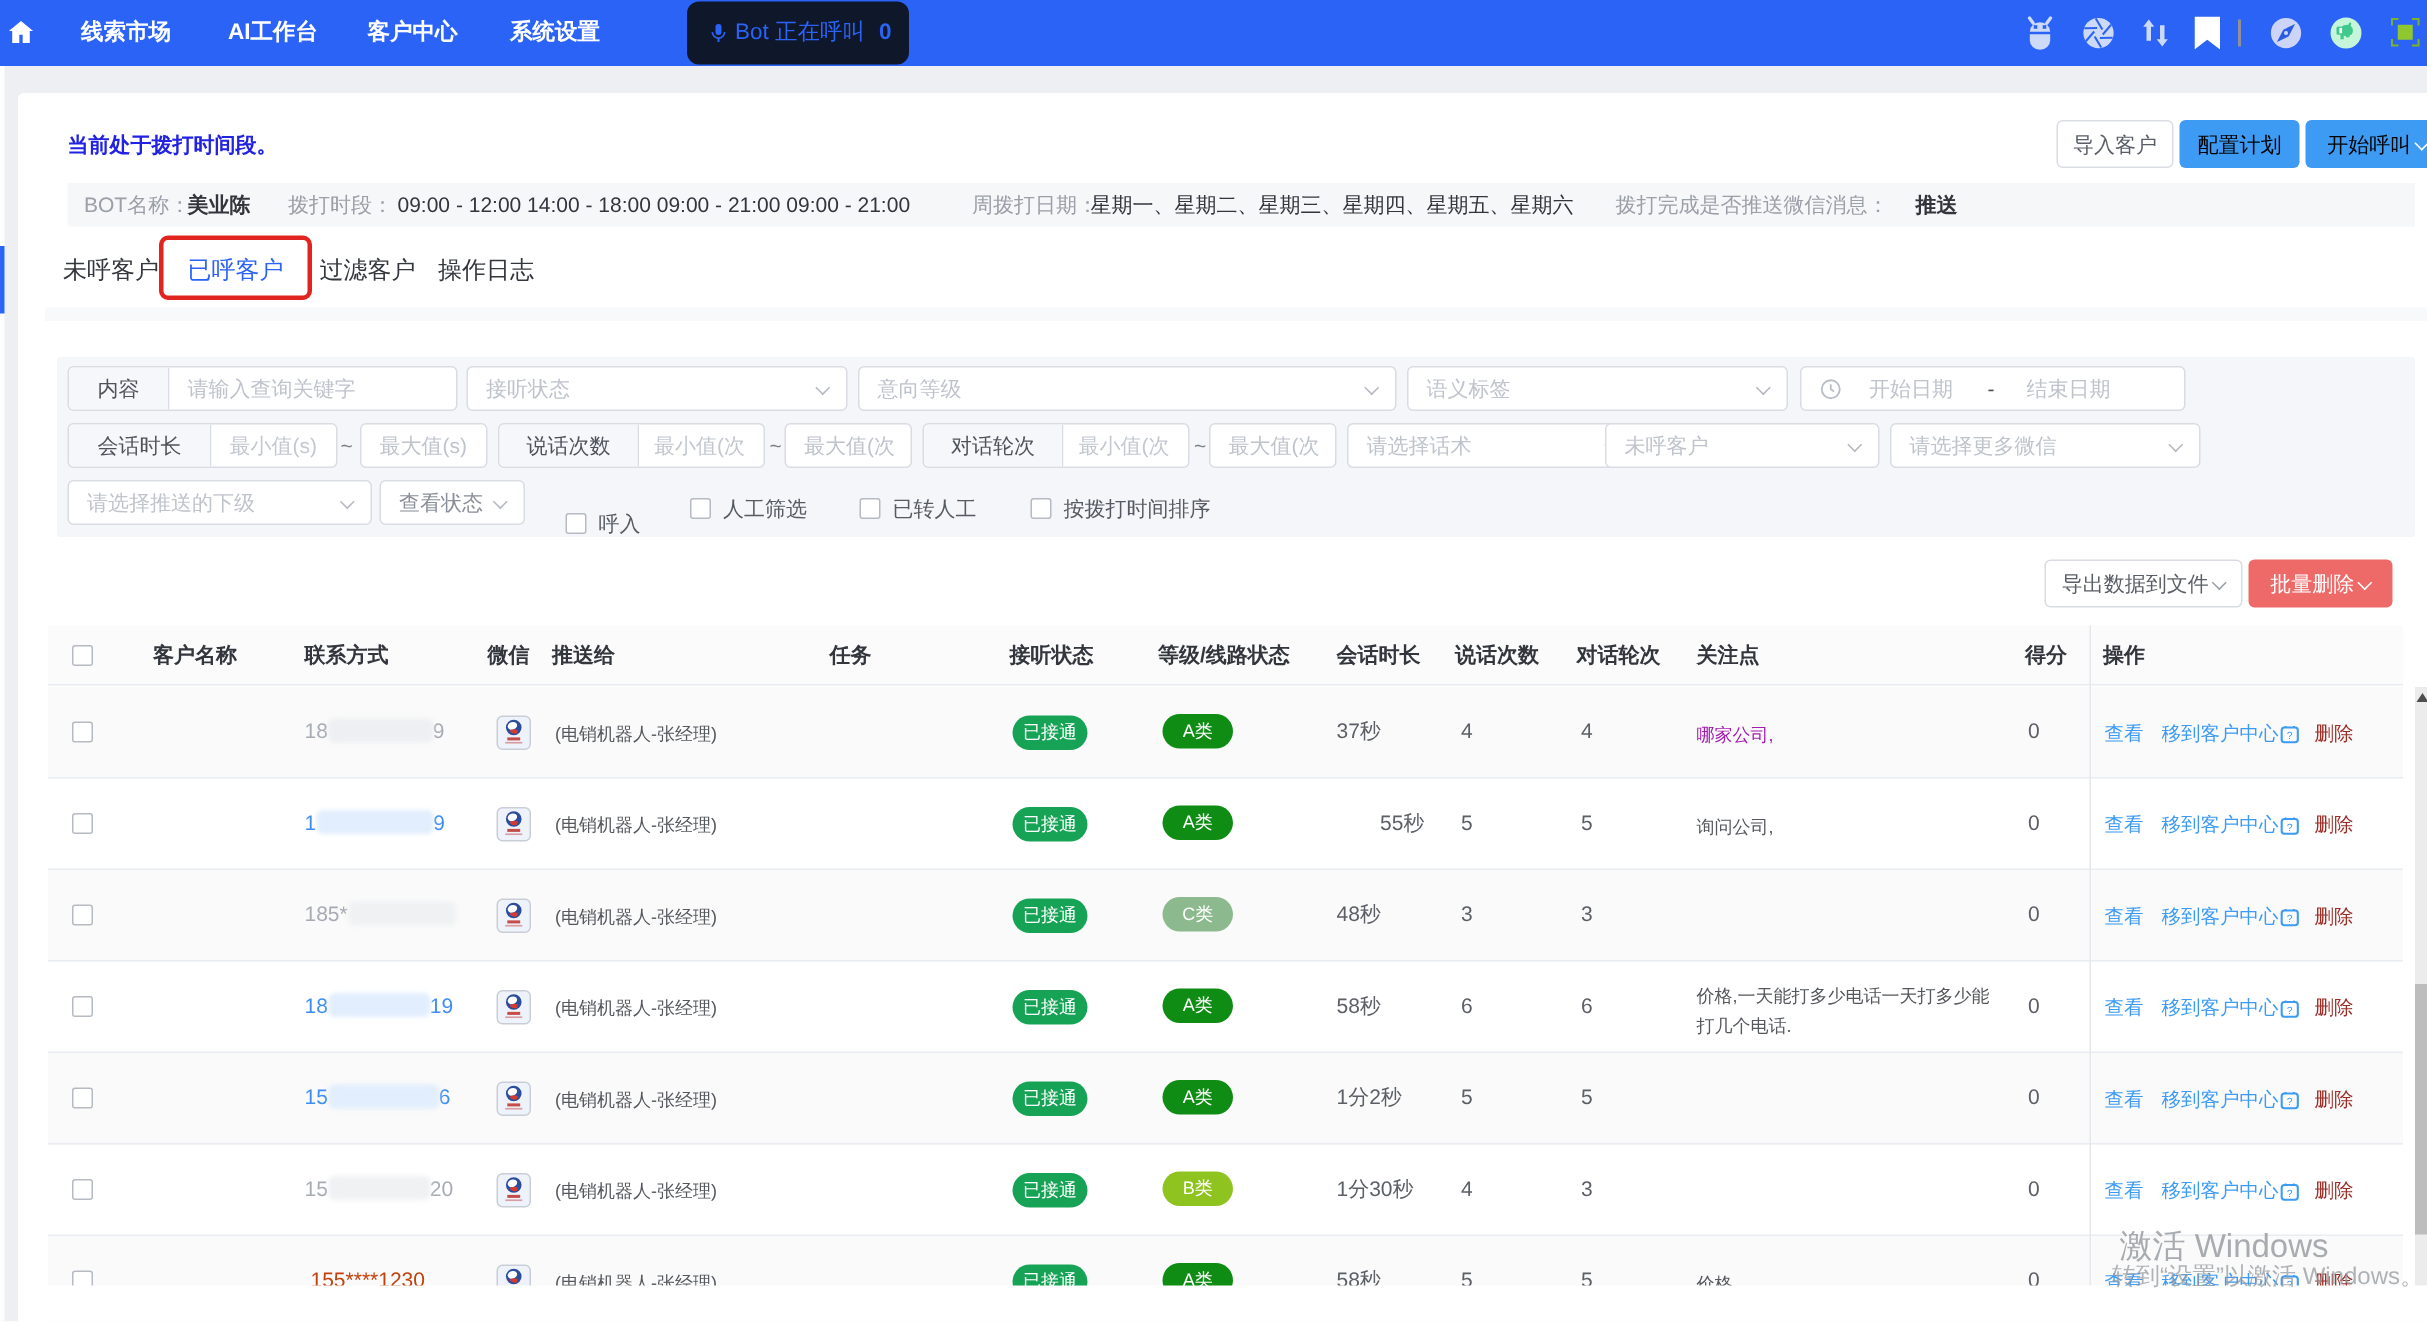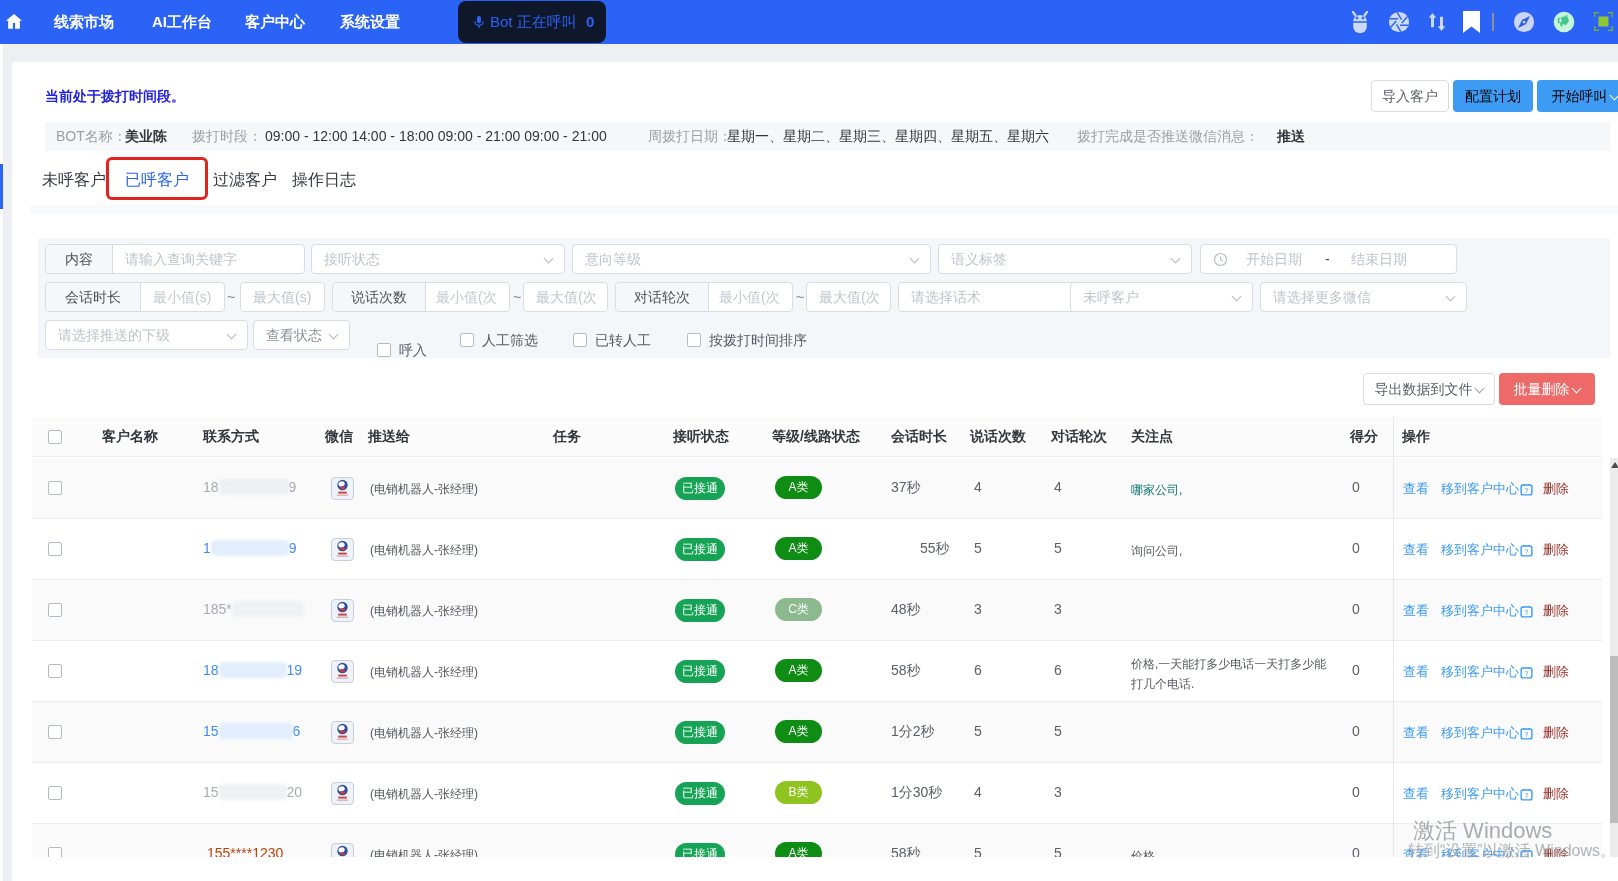--- a/index.html
+++ b/index.html
@@ -144,21 +144,21 @@
           <path d="M7.6 9.3 q2 -1.8 5.6 -0.6 l-0.4 2.2 q-3 1 -5.2 -1.6z" fill="#d23b33"></path>
           <rect x="6.2" y="13.6" width="8.6" height="2" fill="#c03b35" opacity=".9"></rect>
           <rect x="4.8" y="16.6" width="11.4" height="1.1" fill="#c66" opacity=".6"></rect>
         </svg></div>
   <div style="left:338px;top:23px;color:#55585d;font-size:12px;">(电销机器人-张经理)</div>
   <div class="pill" style="left:643px;top:19px;width:50px;background:#17a356;">已接通</div>
   <div class="pill" style="left:743px;top:18px;width:47px;background:#0f8c13;">A类</div>
   <div style="left:859px;top:21px;">37秒</div>
   <div style="left:942px;top:21px;">4</div>
   <div style="left:1022px;top:21px;">4</div>
-  <div style="left:1099px;top:24px;font-size:12px;color:#0f766e;">哪家公司,</div>
+  <div style="left:1099px;top:24px;font-size:12px;color:#a21caf;">哪家公司,</div>
   <div style="left:1320px;top:21px;">0</div>
   <div style="left:1371px;top:22px;" class="lnk">查看</div>
   <div style="left:1409px;top:22px;" class="lnk">移到客户中心</div>
   <div style="left:1488px;top:23px;"><svg width="13" height="13" viewBox="0 0 14 14" style="vertical-align:-2px;">
           <rect x="1.2" y="2.2" width="11.6" height="10.6" rx="2" fill="none" stroke="#3d9bf3" stroke-width="1.5"></rect>
           <path d="M4 2.2V1M10 2.2V1" stroke="#3d9bf3" stroke-width="1.3"></path>
           <text x="7" y="10.6" font-size="7.5" fill="#3d9bf3" text-anchor="middle" font-family="Liberation Sans">?</text>
         </svg></div>
   <div style="left:1511px;top:22px;" class="del">删除</div>
 </div>

